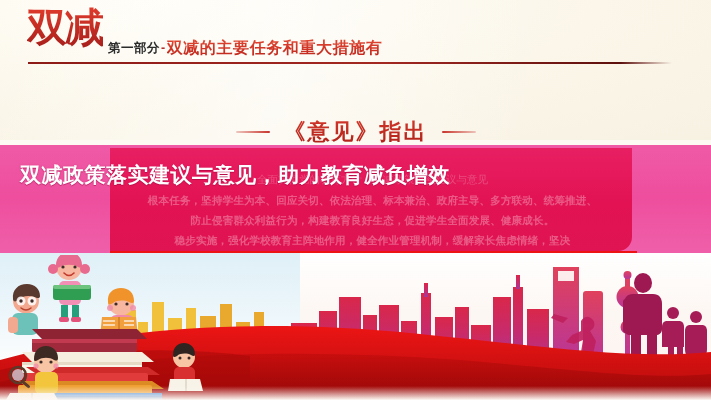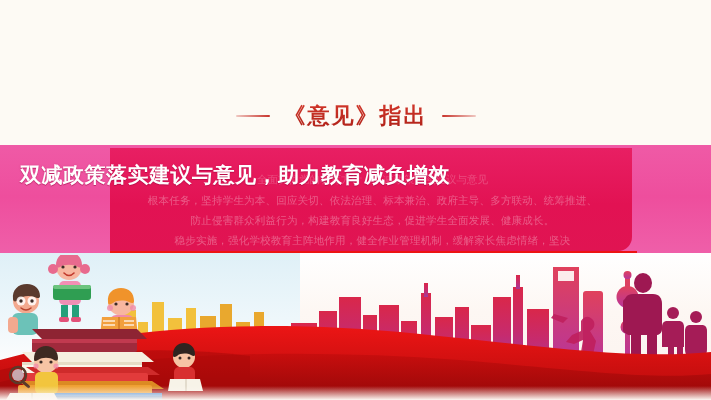--- a/index.html
+++ b/index.html
@@ -44,21 +44,21 @@
   .hdr-title .part{color:#2b2b2b;font-size:12.5px;}
   .hdr-title .dash{color:#b5302a;font-size:12.5px;padding:0 1px;}
   .hdr-title .main{
     color:#cf2f27;font-size:16px;font-weight:bold;letter-spacing:.6px;
     background:linear-gradient(180deg,#e34a34 0%,#bb2119 100%);
     -webkit-background-clip:text;background-clip:text;-webkit-text-fill-color:transparent;
   }
 
   
   .quote-row{
-    position:absolute;left:0;top:98px;width:711px;height:36px;
+    position:absolute;left:0;top:114px;width:711px;height:36px;
     display:flex;align-items:center;justify-content:center;gap:14px;
   }
   .q-dash{width:34px;height:2px;background:#c8332b;border-radius:2px;}
   .q-dash.left{background:linear-gradient(90deg,rgba(200,51,43,.25),#c8332b);}
   .q-dash.right{background:linear-gradient(90deg,#c8332b,rgba(200,51,43,.25));}
   .q-text{
     font-size:22px;font-weight:bold;letter-spacing:2px;color:#c0291f;
     font-family:"DejaVu Sans","Liberation Sans",sans-serif;
     background:linear-gradient(180deg,#d4382c 0%,#ac1f16 100%);
     -webkit-background-clip:text;background-clip:text;-webkit-text-fill-color:transparent;
@@ -84,20 +84,21 @@
     border-radius:0 0 16px 0;
   }
 
   
   .bg-copy{
     position:absolute;left:120px;top:190px;width:505px;
     color:rgba(255,255,255,.30);
     font-size:10.5px;line-height:20px;letter-spacing:.2px;
     text-align:center;white-space:nowrap;
     font-family:"DejaVu Sans","Liberation Sans",sans-serif;
+    font-weight:bold;
   }
   .bg-copy div{overflow:hidden;text-overflow:clip;}
   .bg-copy-top{
     position:absolute;left:120px;top:170px;width:505px;
     color:rgba(255,255,255,.22);
     font-size:10.5px;line-height:18px;text-align:center;white-space:nowrap;
     font-family:"DejaVu Sans","Liberation Sans",sans-serif;
   }
 
   
@@ -133,20 +134,32 @@
   .fade-mask{
     position:absolute;left:0;bottom:0;width:711px;height:14px;
     background:linear-gradient(180deg,rgba(253,247,242,0) 0%,#fdf8f3 100%);
   }
 </style>
 </head>
 <body>
 
 <div class="stage">
 
+  <div class="header">
+    <div class="hdr-sheen"></div>
+
+    <div class="logo">双减</div>
+    <div class="hdr-rule"></div>
+
+    <div class="hdr-title">
+      <span class="part">第一部分</span>
+      <span class="dash">-</span>
+      <span class="main">双减的主要任务和重大措施有</span>
+    </div>
+  </div>
 
   <div class="quote-row">
     <span class="q-dash left"></span>
     <span class="q-text">《意见》指出</span>
     <span class="q-dash right"></span>
   </div>
 
   <div class="banner"></div>
   <div class="banner-inner"></div>
 

